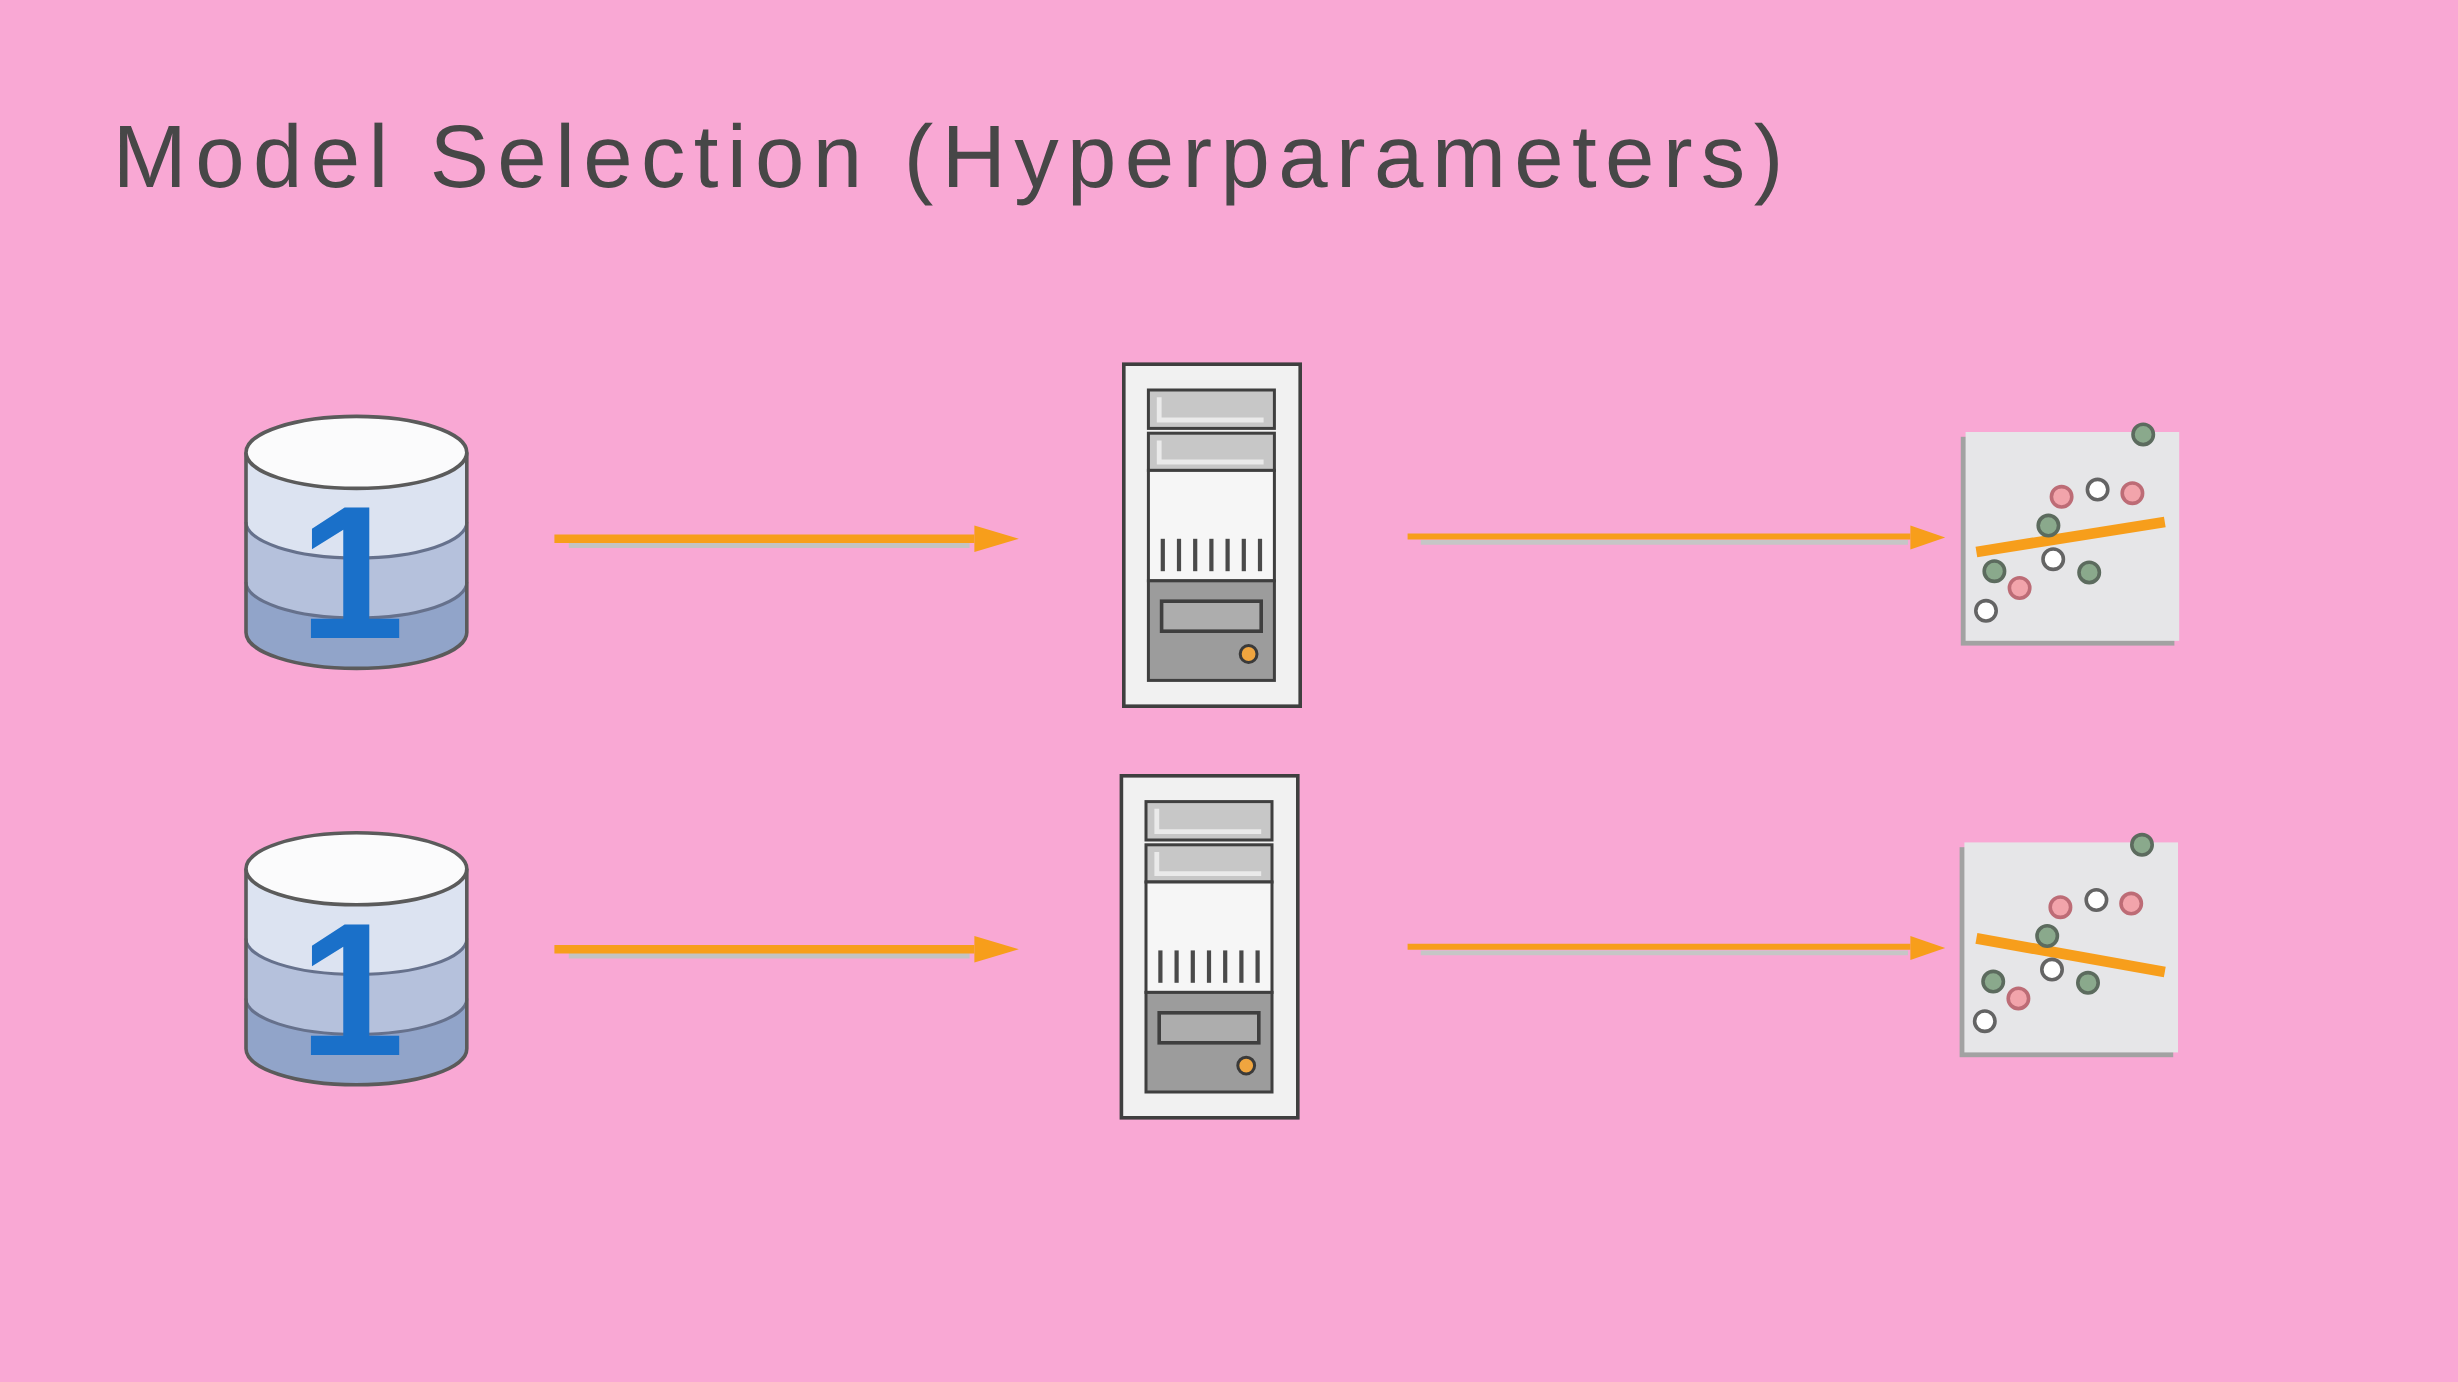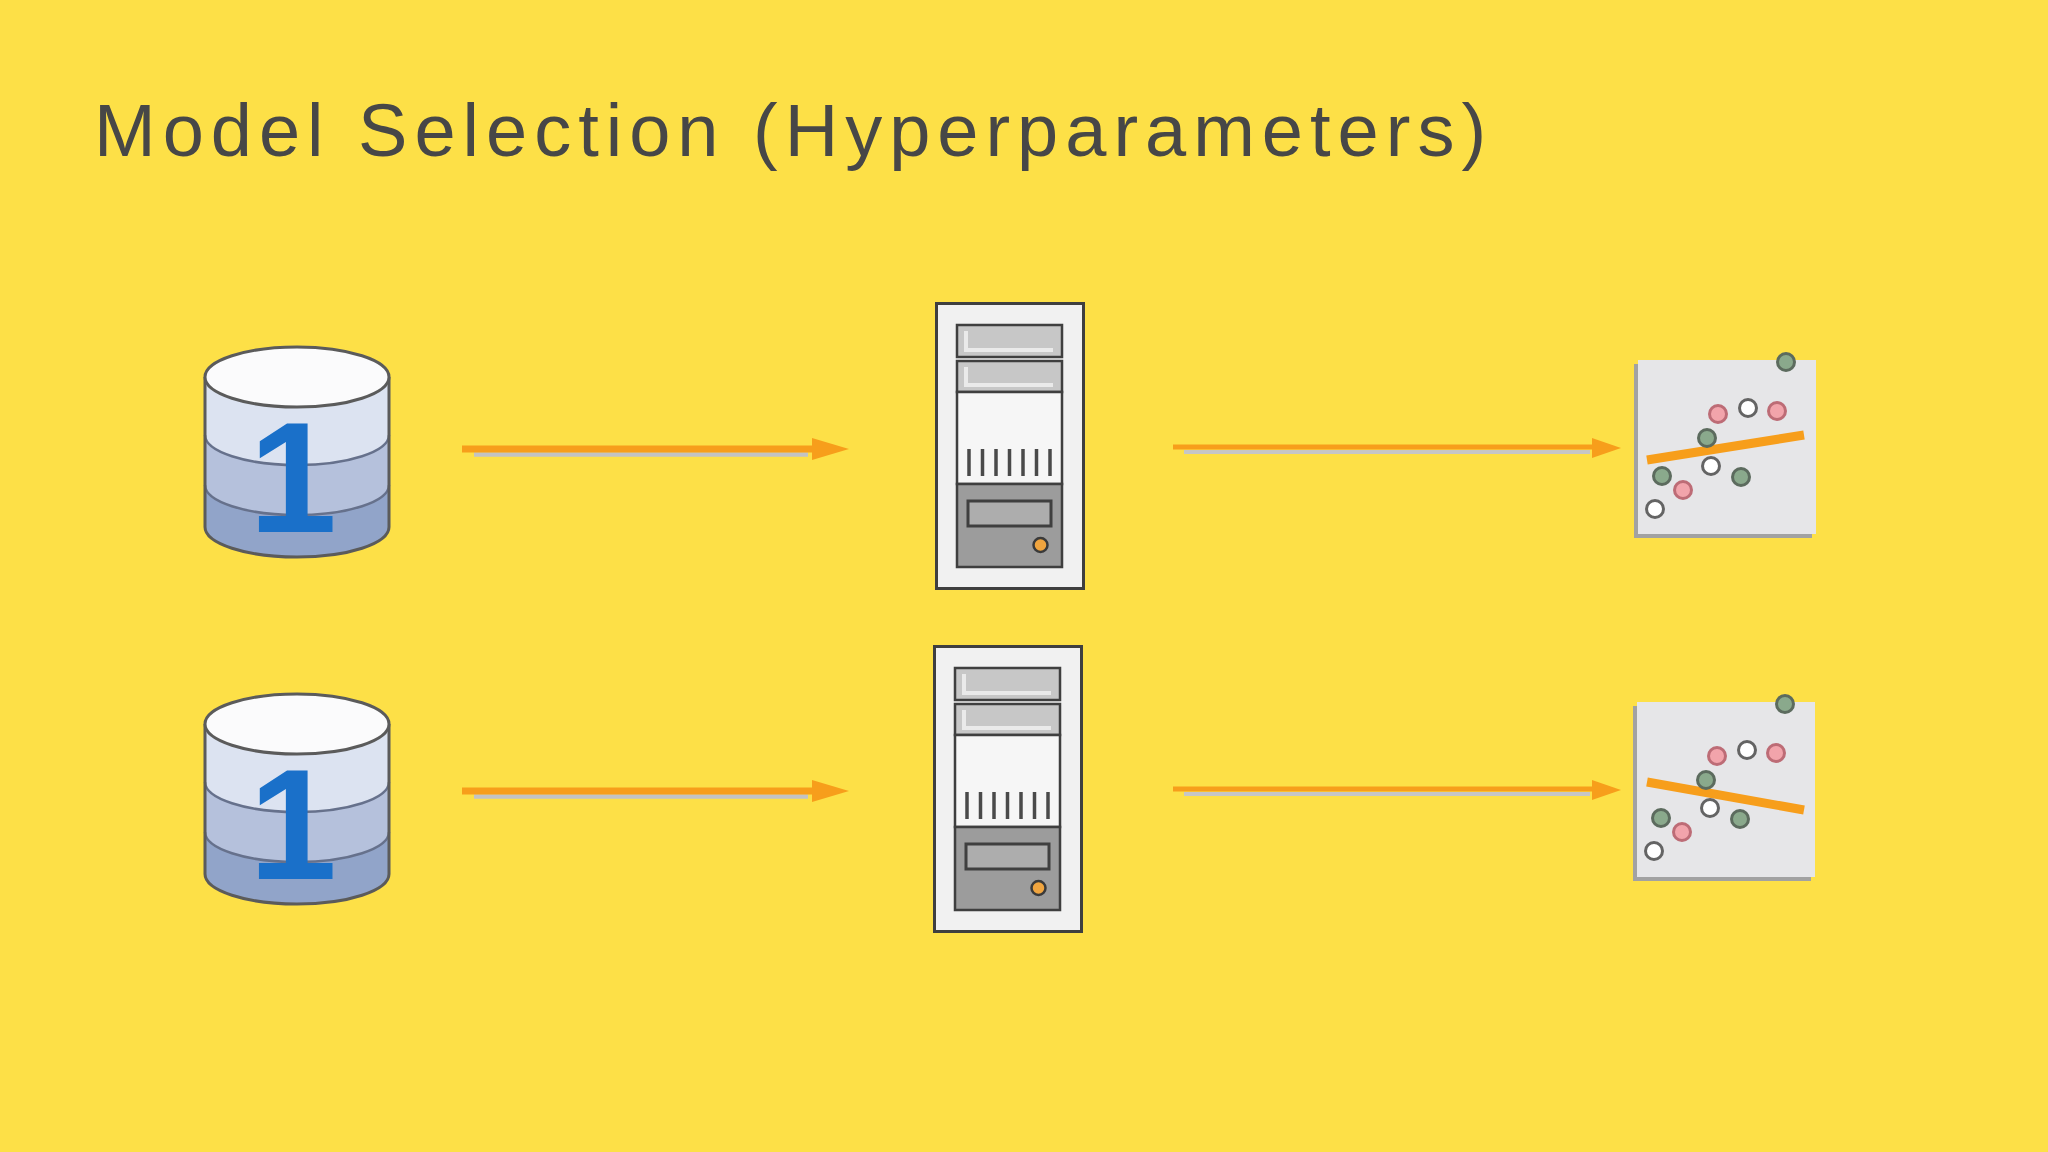--- a/index.html
+++ b/index.html
@@ -1,20 +1,20 @@
 <!DOCTYPE html>
 <html style="--accent: #F79E1B; --db-blue: #1A70C9; --title-gray: #474747; --panel-bg: #E6E6E8;"><head>
 <meta charset="utf-8">
 <style>
   html, body { margin: 0; padding: 0; background: #ffffff; }
   .stage {
     position: relative;
     width: 2048px;
     height: 1152px;
-    background: #fde047;
+    background: #f9a8d4;
     overflow: hidden;
     font-family: "Liberation Sans", sans-serif;
   }
   .slide-title {
     position: absolute;
     left: 94px;
     top: 88px;
     font-size: 74px;
     font-weight: 400;
     letter-spacing: 7px;

